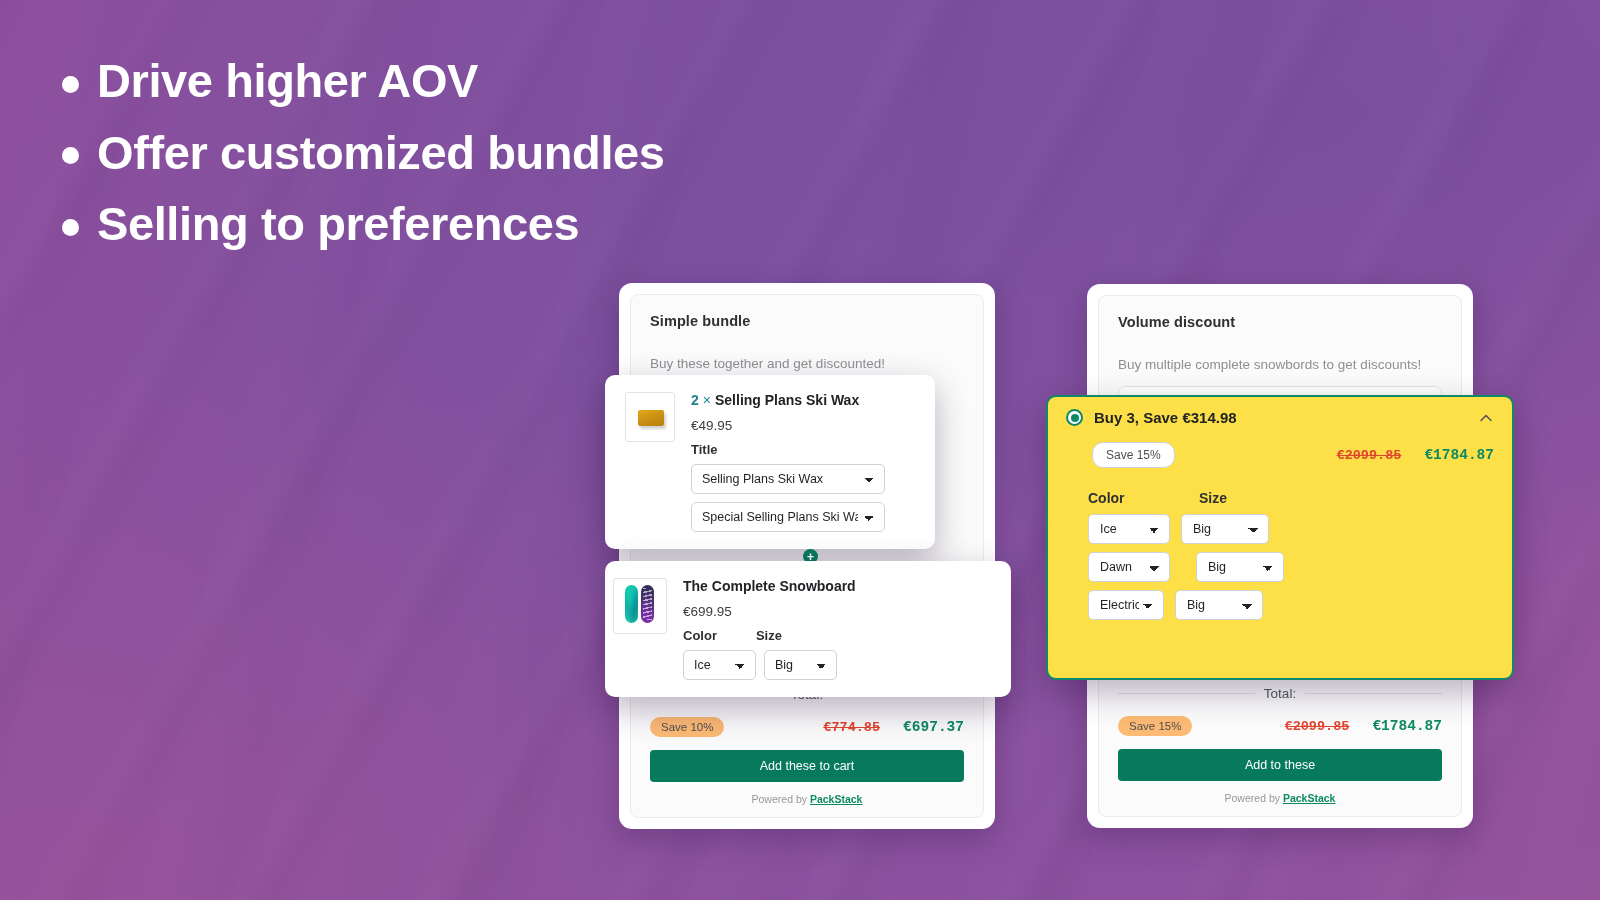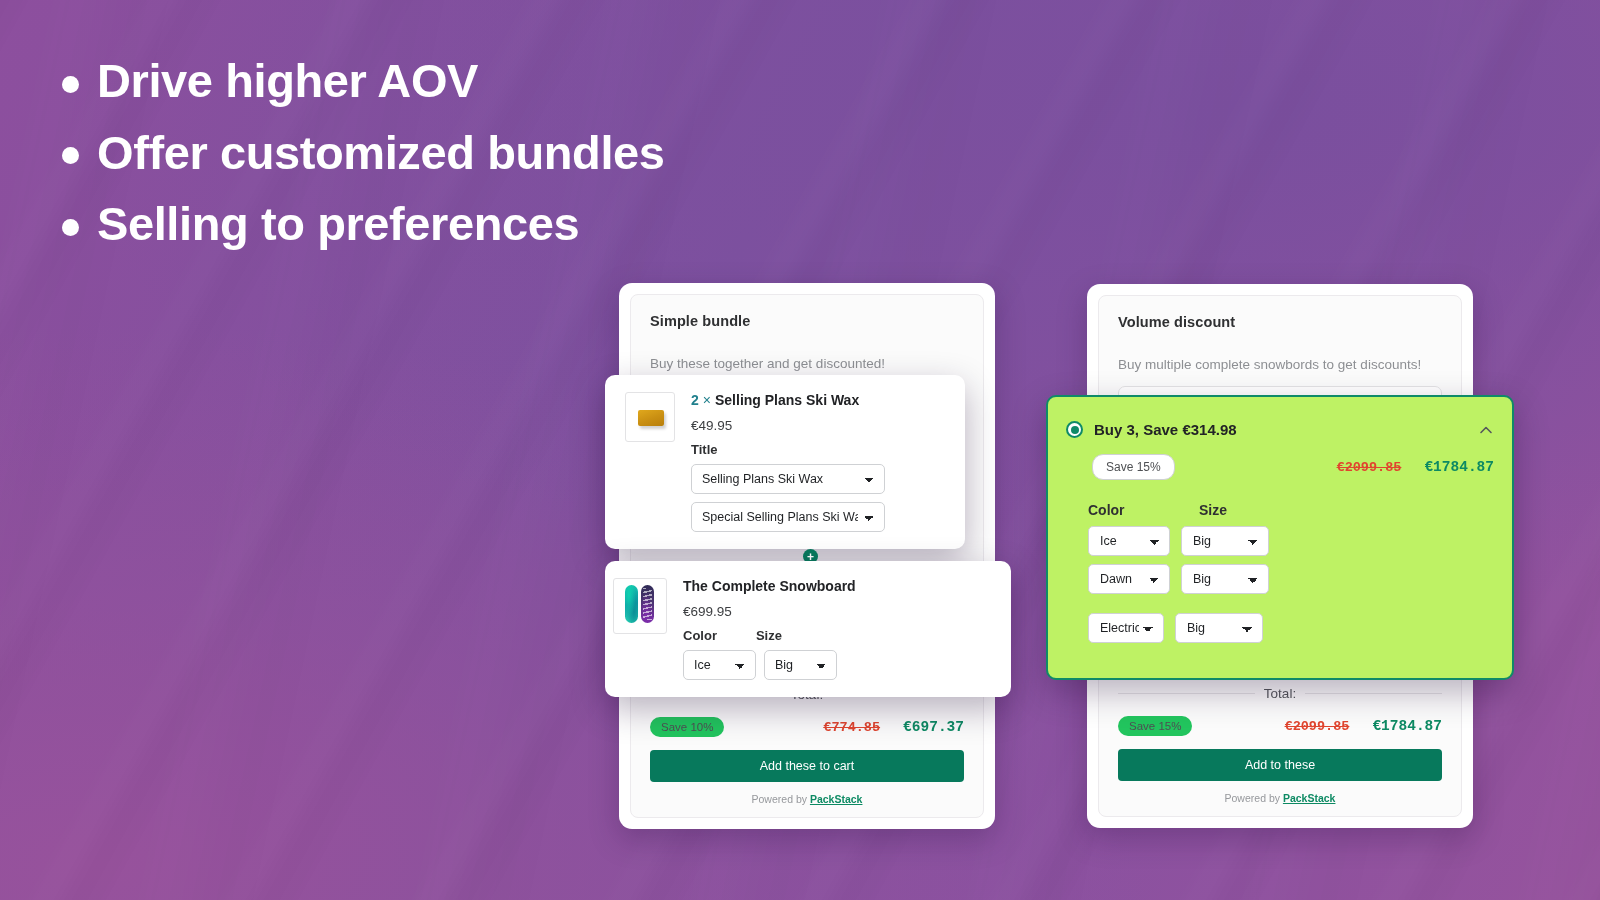--- a/index.html
+++ b/index.html
@@ -139,21 +139,21 @@
   }
 
   .totals-row {
     display: flex;
     align-items: center;
     justify-content: space-between;
     margin-top: 15px;
   }
   .save-pill {
     display: inline-block;
-    background: #22c55e;
+    background: #fdba74;
     color: #4e5053;
     font-size: 11.5px;
     border-radius: 11px;
     padding: 4px 11px;
     white-space: nowrap;
   }
   .prices { display: flex; align-items: baseline; gap: 23px; font-family: Liberation Mono, monospace; }
   .price-old {
     font-size: 13.5px;
     color: #e0452f;
@@ -295,22 +295,22 @@
     font-weight: bold;
     cursor: pointer;
     border: none;
     font-family: inherit;
   }
 
   
   .tier-panel {
     border: 2px solid #0f8a68;
     border-radius: 10px;
-    background: #bef264;
-    padding: 24px 18px 20px 18px;
+    background: #fde047;
+    padding: 12px 18px 20px 18px;
   }
   .tier-head {
     display: flex;
     align-items: center;
     gap: 11px;
   }
   .radio {
     width: 17px;
     height: 17px;
     border-radius: 50%;
@@ -381,21 +381,21 @@
 
       <button class="cta">Add these to cart</button>
 
       <div class="powered">
         <span>Powered by</span>
         <a href="#">PackStack</a>
       </div>
     </div>
   </div>
 
-  <div class="float-panel" style="left:605px; top:375px; width:360px; height:174px; padding:17px 20px;">
+  <div class="float-panel" style="left:605px; top:375px; width:330px; height:174px; padding:17px 20px;">
     <div style="display:flex; gap:16px;">
       <div class="thumb">
         <div class="wax-block"></div>
       </div>
       <div style="flex:1;">
         <div class="p-title">
           <span class="p-qty">2</span><span class="p-qty" style="font-weight:normal; margin:0 4px;">×</span><span>Selling Plans Ski Wax</span>
         </div>
         <div class="p-price">€49.95</div>
         <div class="field-label" style="margin-top:9px;">Title</div>
@@ -498,21 +498,21 @@
 
       <div style="display:flex; gap:11px; margin-bottom:8px;">
         <select class="sel" style="width:82px; padding:7px 24px 7px 11px;">
           <option>Ice</option>
         </select>
         <select class="sel" style="width:88px; padding:7px 24px 7px 11px;">
           <option>Big</option>
         </select>
       </div>
 
-      <div style="display:flex; gap:11px; margin-bottom:19px;">
+      <div style="display:flex; gap:26px; margin-bottom:8px;">
         <select class="sel" style="width:82px; padding:7px 24px 7px 11px;">
           <option>Dawn</option>
         </select>
         <select class="sel" style="width:88px; padding:7px 24px 7px 11px;">
           <option>Big</option>
         </select>
       </div>
 
       <div style="display:flex; gap:11px;">
         <select class="sel" style="width:76px; padding:7px 24px 7px 11px;">

